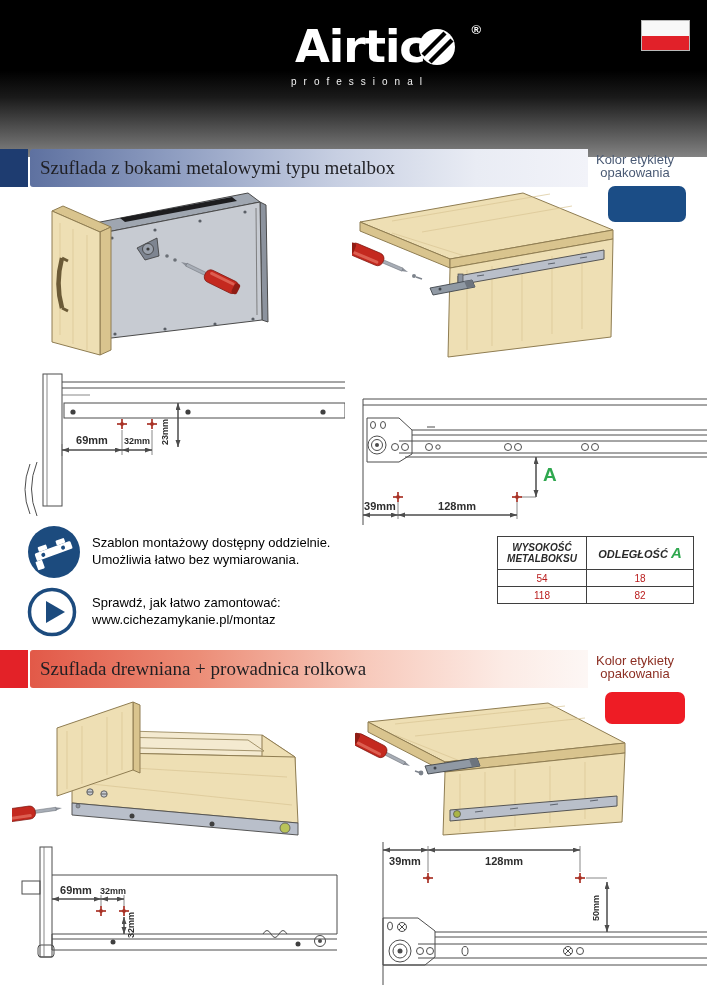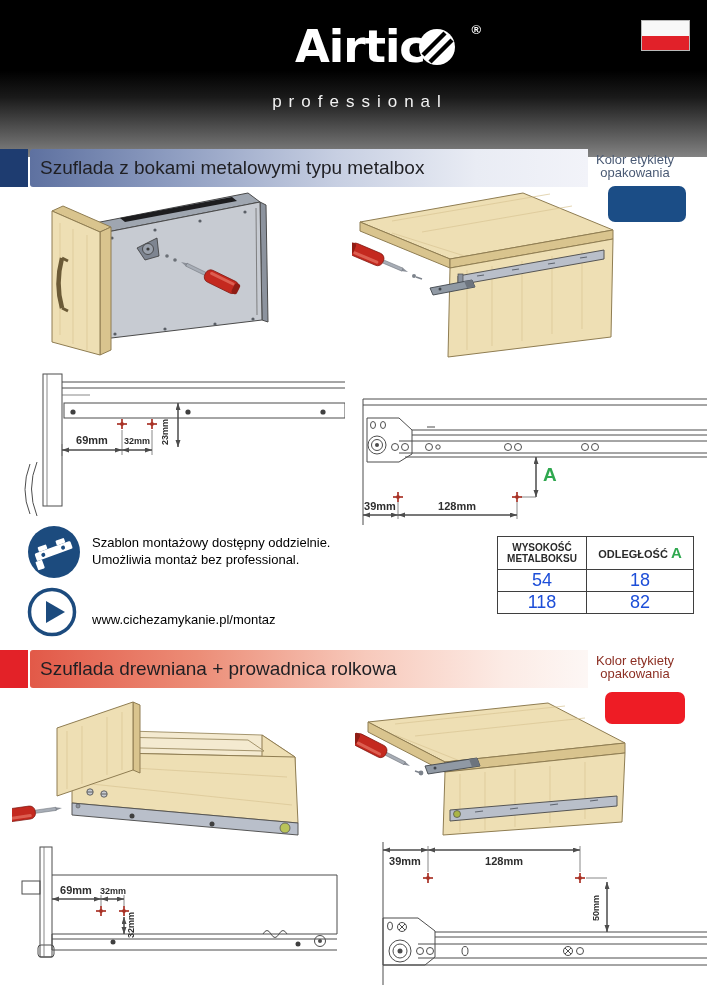--- a/index.html
+++ b/index.html
@@ -9,51 +9,51 @@
 
   
   .hdr{left:0;top:0;width:707px;height:157px;
        background:linear-gradient(180deg,#000 0%,#000 45%,#1a1a1a 62%,#838383 100%);}
   .logo{left:255px;top:18px;width:210px;text-align:center;color:#fff;}
   .brandline{position:relative;height:58px;}
   .brand{font-family:"DejaVu Sans","Liberation Sans",sans-serif;font-weight:bold;
          font-size:45px;letter-spacing:-1px;line-height:58px;}
   .reg{position:absolute;top:4px;right:-16px;font-size:13px;font-weight:bold;}
   .screwlogo{position:absolute;top:9px;right:8px;width:40px;height:40px;}
-  .tagline{font-size:17px;letter-spacing:7px;color:#f2f2f2;margin-top:16px;text-align:center;}
+  .tagline{font-size:10px;letter-spacing:7px;color:#f2f2f2;margin-top:0;text-align:center;}
   .flag{left:641px;top:20px;width:49px;height:31px;border:1px solid #b9b9b9;box-sizing:border-box;}
   .flag .t{height:50%;background:#f8f8f8;}
   .flag .b{height:50%;background:#e12129;}
 
   
   .sq{width:28px;height:38px;}
   .sq1{left:0;top:149px;background:#1e3c70;}
   .sq2{left:0;top:650px;background:#e32228;}
-  .bar{left:30px;top:149px;width:558px;height:38px;border-radius:3px 0 0 3px;}
+  .bar{left:30px;top:149px;width:558px;height:38px;border-radius:3px 0 0 3px;font-family:Liberation Serif, serif;}
   .bar1{background:linear-gradient(90deg,#5e71a0 0%,#8d9cc0 25%,#c7cfe2 55%,#e9ecf4 80%,#f2f3f9 100%);}
   .bar2{top:650px;background:linear-gradient(90deg,#e25948 0%,#ec8d77 30%,#f7c9bb 60%,#fcebe5 85%,#fdf7f5 100%);}
   .bartitle{font-size:19px;color:#1f1f23;line-height:38px;padding-left:10px;white-space:nowrap;}
   .capt{width:110px;text-align:center;font-size:13px;line-height:13px;}
   .capt1{left:580px;top:153px;color:#4a5a74;}
   .capt2{left:580px;top:654px;color:#8c2f23;}
   .swatch{border-radius:7px;}
   .swatch1{left:608px;top:186px;width:78px;height:36px;background:#1b4d86;}
   .swatch2{left:605px;top:692px;width:80px;height:32px;background:#ee1c25;}
 
   
   .noteicon{position:absolute;}
   .notetext{position:absolute;font-size:13px;line-height:17px;color:#000000;}
 
   
   .tblwrap{left:497px;top:536px;}
   table.dist{border-collapse:collapse;}
   table.dist th,table.dist td{border:1.5px solid #3f3f3f;text-align:center;vertical-align:middle;}
-  table.dist th{width:86px;height:30px;font-size:10px;font-weight:bold;color:#2a2a2a;line-height:11px;}
+  table.dist th{width:86px;height:30px;font-size:10px;font-weight:bold;color:#2a2a2a;line-height:11px;font-style:italic;}
   table.dist th.c2{width:104px;font-size:11px;border-radius:10px;}
-  table.dist td{height:16px;font-size:18px;color:#1d4ed8;padding:0;}
+  table.dist td{height:16px;font-size:10px;color:#b91c1c;padding:0;}
   .green{color:#2fa84f;font-weight:bold;font-size:15px;}
 
   
   .dl{stroke:#4d4d4d;stroke-width:1;fill:none;}
   .dlt{stroke:#6b6b6b;stroke-width:0.8;fill:none;}
   .wood{fill:#eedfb4;stroke:#8f7d52;stroke-width:1;}
   .woodd{fill:#d9c48e;stroke:#8f7d52;stroke-width:1;}
   .woodi{fill:#f4ead0;stroke:#8f7d52;stroke-width:0.8;}
   .grain{stroke:#d8c493;stroke-width:0.7;fill:none;}
   .met{fill:#c7cbd2;stroke:#4a4a4a;stroke-width:1;}
@@ -250,29 +250,29 @@
       <rect x="7" y="21" width="38" height="8" rx="1.5" fill="#ffffff"></rect>
       <rect x="12" y="16" width="9" height="5" rx="1" fill="#ffffff"></rect>
       <rect x="31" y="16" width="9" height="5" rx="1" fill="#ffffff"></rect>
       <circle cx="15" cy="25" r="2" fill="#1c4b7e"></circle>
       <circle cx="36" cy="25" r="2" fill="#1c4b7e"></circle>
       <rect x="5" y="29" width="7" height="9" rx="1" fill="#ffffff"></rect>
     </g>
   </svg>
   <div class="notetext" style="left:92px;top:534px;width:260px">
     <span>Szablon montażowy dostępny oddzielnie.</span><br>
-    <span>Umożliwia montaż bez professional.</span>
+    <span>Umożliwia łatwo bez wymiarowania.</span>
   </div>
 
   <svg class="noteicon" style="left:27px;top:587px" width="50" height="50">
     <circle cx="25" cy="25" r="22.5" fill="#ffffff" stroke="#1c4b7e" stroke-width="3.5"></circle>
     <polygon points="19,14 38,25 19,36" fill="#1c4b7e"></polygon>
   </svg>
   <div class="notetext" style="left:92px;top:594px;width:260px">
-    <br>
+    <span>Sprawdź, jak łatwo zamontować:</span><br>
     <span>www.cichezamykanie.pl/montaz</span>
   </div>
 
   <div class="abs tblwrap">
     <table class="dist">
       <thead>
         <tr>
           <th>
             <span>WYSOKOŚĆ</span><br>
             <span>METALBOKSU</span>

